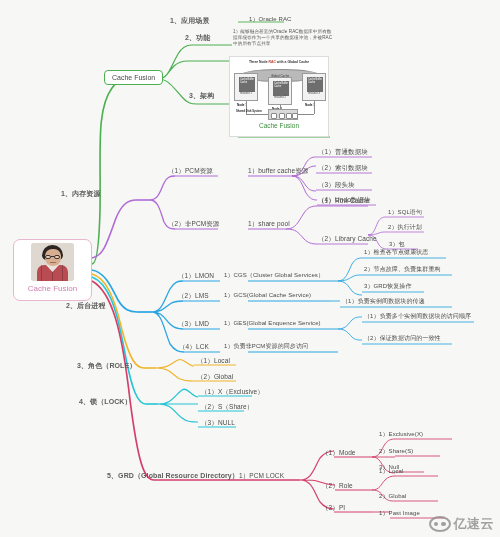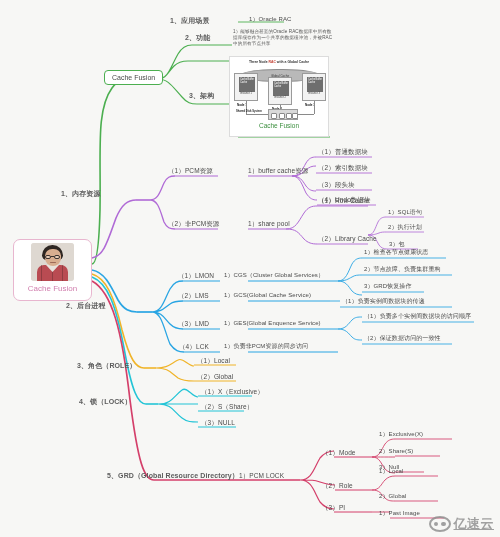--- a/index.html
+++ b/index.html
@@ -225,21 +225,21 @@
     position: relative;
   }
   #wm-logo::before, #wm-logo::after {
     content: ""; position: absolute;
     width: 4.5px; height: 4.5px;
     background: #8e8e8e; border-radius: 50%;
     top: 3.5px;
   }
   #wm-logo::before { left: 3px; }
   #wm-logo::after { right: 3px; }
-  #wm-text { font-size: 13px; color: #8e8e8e; font-weight: bold; letter-spacing: 0.5px; text-decoration: underline; }
+  #wm-text { font-size: 13px; color: #8e8e8e; font-weight: bold; letter-spacing: 0.5px; }
 </style>
 </head>
 <body>
 
 <div id="stage">
 
   <svg id="edges" viewBox="0 0 500 537">
 
     <path d="M92,264 C96,264 99,250 100,210 C101,150 96,110 112,88 C118,80 122,79 128,79" stroke="#4caf50" stroke-width="1.6" fill="none"></path>
 

